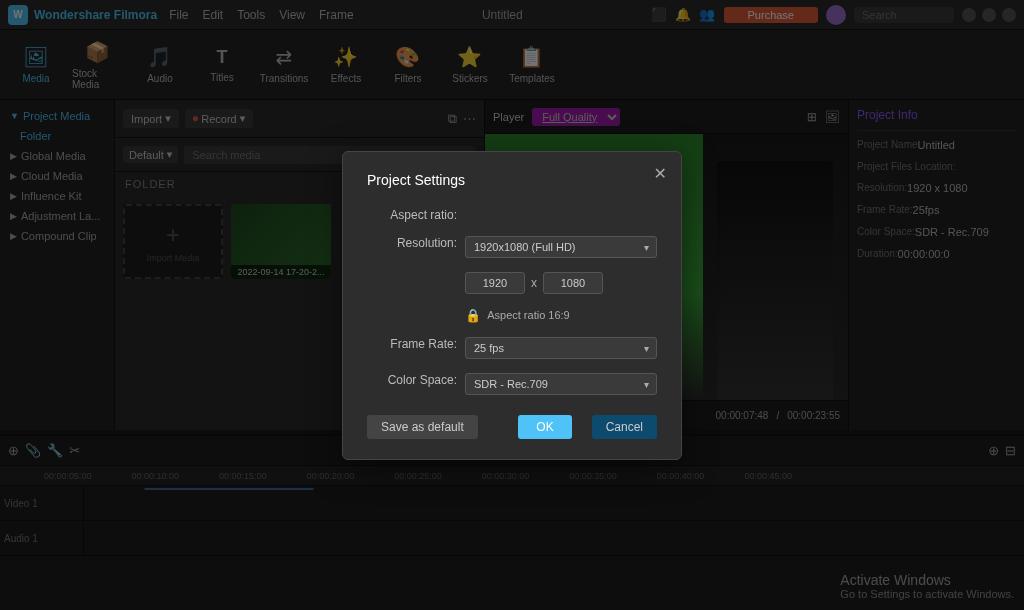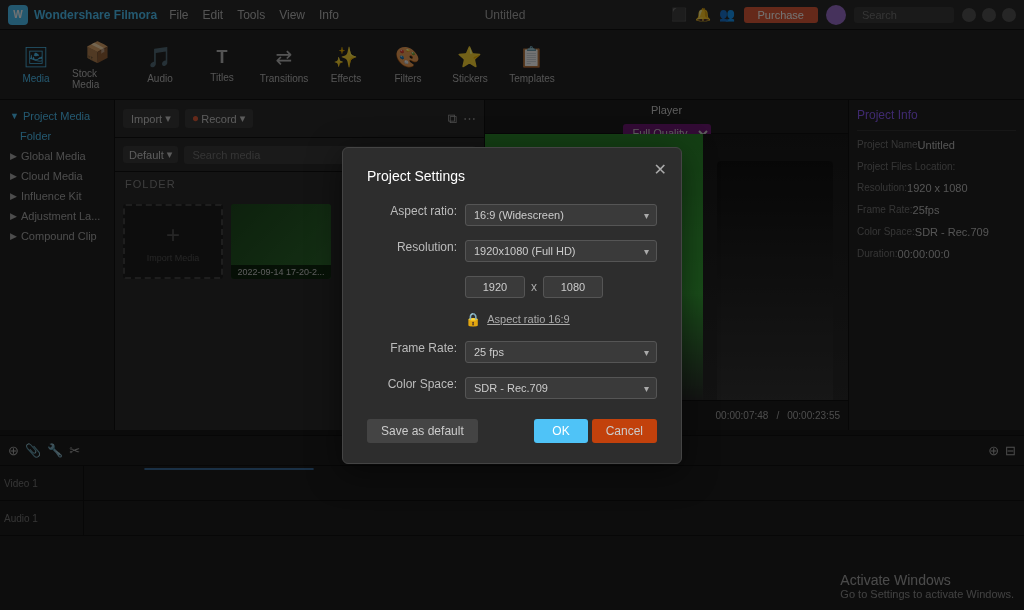--- a/index.html
+++ b/index.html
@@ -48,21 +48,21 @@
       font-size: 12px; color: #aaa;
     }
     .menu-right {
       display: flex; align-items: center; gap: 8px;
     }
     .purchase-btn {
       background: #e05c3a;
       color: #fff;
       border: none;
       border-radius: 3px;
-      padding: 2px 14px;
+      padding: 2px 24px;
       font-size: 11px;
       cursor: pointer;
     }
     .avatar {
       width: 20px; height: 20px;
       background: #9c6fcc;
       border-radius: 50%;
     }
     .search-bar-top {
       background: #3a3a3a;
@@ -216,26 +216,25 @@
       background: #1e1e1e;
       display: flex;
       flex-direction: column;
       border-right: 1px solid #111;
     }
     .player-toolbar {
       display: flex; align-items: center;
       padding: 4px 8px; gap: 8px;
       border-bottom: 1px solid #111;
       height: 34px;
-      flex-direction: column;
     }
     .player-label { font-size: 11px; color: #ccc; }
     .quality-select {
-      background: #701a75; border: none; border-radius: 3px;
-      color: #ccc; padding: 2px 6px; font-size: 11px;
+      background: #a21caf; border: none; border-radius: 3px;
+      color: #ccc; padding: 2px 6px; font-size: 11px; text-decoration: underline;
     }
     .player-video {
       flex: 1;
       background: #000;
       position: relative;
       overflow: hidden;
     }
     
     .video-frame-content {
       width: 100%; height: 100%;
@@ -364,42 +363,42 @@
       text-align: center;
     }
     .res-x { color: #aaa; font-size: 12px; }
 
     .aspect-lock {
       display: flex; align-items: center; gap: 6px;
       margin-left: 98px;
       margin-bottom: 14px;
     }
     .lock-icon { color: #aaa; font-size: 13px; }
-    .aspect-text { font-size: 11px; color: #aaa; text-decoration: underline; }
+    .aspect-text { font-size: 11px; color: #aaa; }
 
     .modal-footer {
       display: flex; align-items: flex-start;
-      gap: 4px;
+      gap: 20px;
       margin-top: 20px;
     }
     .save-default-btn {
       background: #444;
       border: none; border-radius: 3px;
       color: #ccc; padding: 5px 14px;
       font-size: 12px; cursor: pointer;
     }
     .spacer { flex: 1; }
     .ok-btn {
       background: #4fc3f7;
       border: none; border-radius: 3px;
       color: #fff; padding: 5px 18px;
       font-size: 12px; cursor: pointer;
     }
     .cancel-btn {
-      background: #c2410c;
+      background: #0c4a6e;
       border: none; border-radius: 3px;
       color: #ccc; padding: 5px 14px;
       font-size: 12px; cursor: pointer;
     }
 
     
     .activate-overlay {
       position: absolute;
       bottom: 10px; right: 10px;
       font-size: 11px; color: rgba(255,255,255,0.5);
@@ -454,21 +453,21 @@
 <div class="menu-bar">
   <div class="logo">
     <div class="logo-icon">W</div>
     <span>Wondershare Filmora</span>
   </div>
   <div class="menu-items">
     <span>File</span>
     <span>Edit</span>
     <span>Tools</span>
     <span>View</span>
-    <span>Info</span>
+    <span>Frame</span>
   </div>
   <div class="menu-center">
     <span>Untitled</span>
   </div>
   <div class="menu-right">
 
     <span style="color:#aaa;font-size:13px;">⬛</span>
     <span style="color:#aaa;font-size:13px;">🔔</span>
     <span style="color:#aaa;font-size:13px;">👥</span>
     <button class="purchase-btn">Purchase</button>
@@ -651,20 +650,32 @@
 <div class="timeline-area">
   <div class="timeline-toolbar">
     <span style="color:#aaa;font-size:13px;cursor:pointer;">⊕</span>
     <span style="color:#aaa;font-size:13px;cursor:pointer;">📎</span>
     <span style="color:#aaa;font-size:13px;cursor:pointer;">🔧</span>
     <span style="color:#aaa;font-size:13px;cursor:pointer;">✂</span>
     <div style="flex:1;"></div>
     <span style="color:#aaa;font-size:13px;cursor:pointer;">⊕</span>
     <span style="color:#aaa;font-size:13px;cursor:pointer;">⊟</span>
   </div>
+  <div class="timeline-ruler">
+    <span></span>
+    <span>00:00:05:00</span>
+    <span>00:00:10:00</span>
+    <span>00:00:15:00</span>
+    <span>00:00:20:00</span>
+    <span>00:00:25:00</span>
+    <span>00:00:30:00</span>
+    <span>00:00:35:00</span>
+    <span>00:00:40:00</span>
+    <span>00:00:45:00</span>
+  </div>
 
   <div class="track-row">
     <div class="track-label">
       <span>Video 1</span>
     </div>
     <div class="track-content">
 
       <div style="position:absolute;left:60px;top:2px;width:170px;height:calc(100%-4px);background:#2a4a6a;border-radius:3px;border:1px solid #3a6a9a;display:flex;align-items:center;overflow:hidden;">
         <div style="width:40px;height:100%;background:linear-gradient(135deg,#1a3a1a,#3aaa3a);flex-shrink:0;"></div>
       </div>
@@ -681,29 +692,20 @@
   </div>
 </div>
 
 <div class="modal-overlay">
   <div class="modal">
     <div class="modal-title">Project Settings</div>
     <button class="modal-close">✕</button>
 
     <div class="form-row">
       <span class="form-label">Aspect ratio:</span>
-      <div class="select-wrapper">
-        <select class="form-select-full">
-          <option>16:9 (Widescreen)</option>
-          <option>4:3</option>
-          <option>1:1</option>
-          <option>9:16</option>
-          <option>21:9</option>
-        </select>
-      </div>
     </div>
 
     <div class="form-row">
       <span class="form-label">Resolution:</span>
       <div class="select-wrapper">
         <select class="form-select-full">
           <option>1920x1080 (Full HD)</option>
           <option>1280x720 (HD)</option>
           <option>3840x2160 (4K)</option>
         </select>

